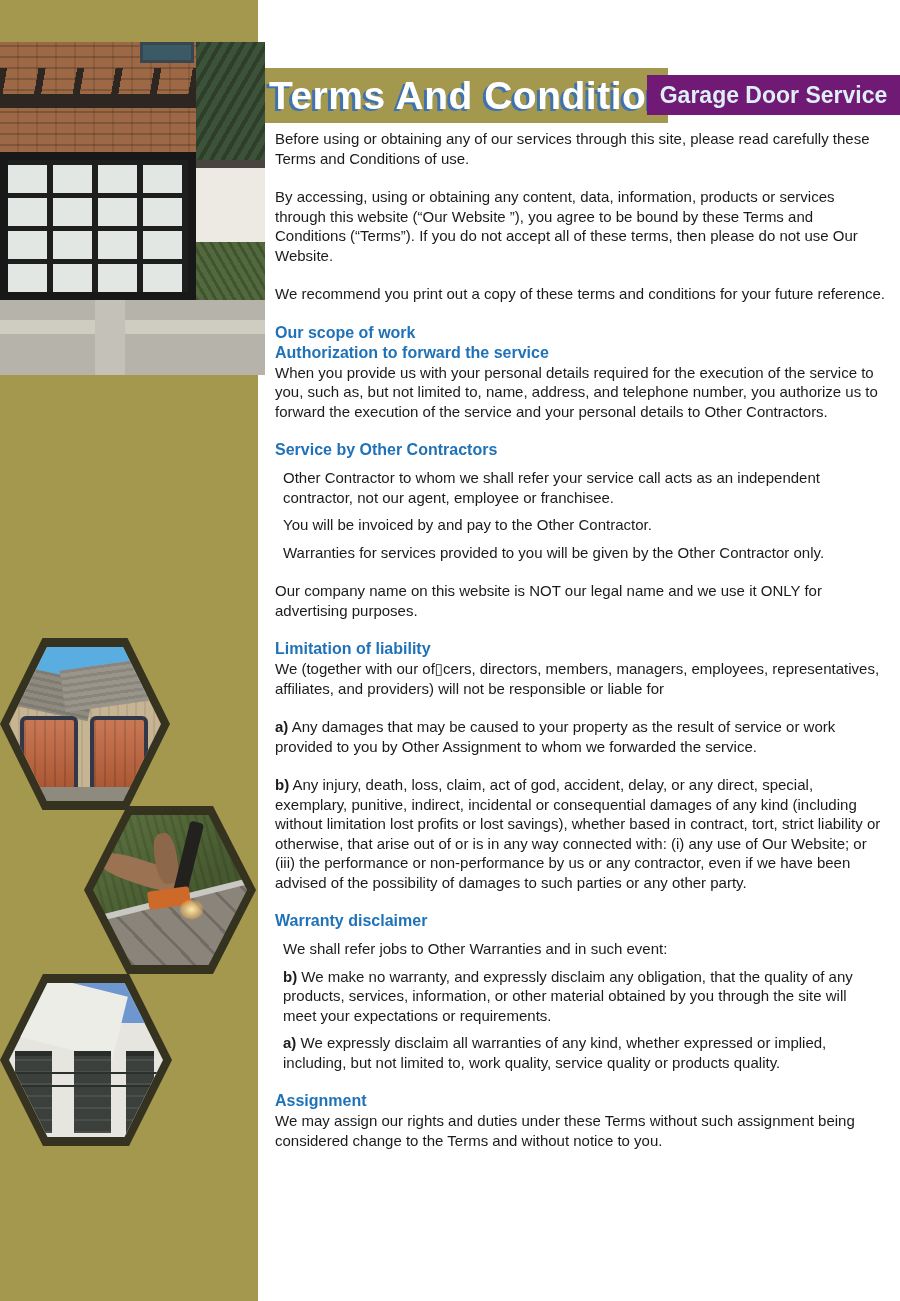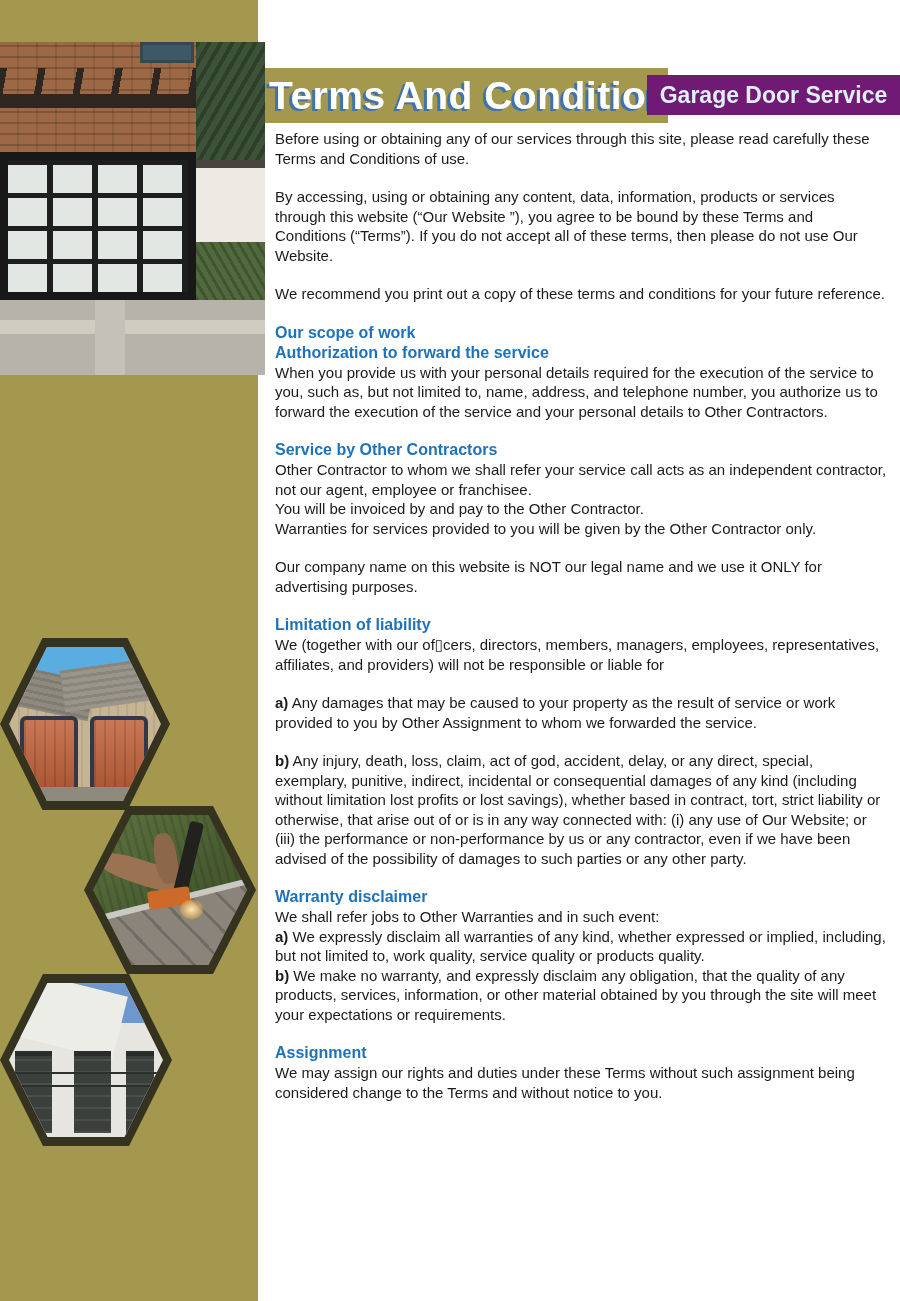--- a/index.html
+++ b/index.html
@@ -35,21 +35,21 @@
     display:flex;align-items:center;}
   .title-text{font-size:39px;font-weight:bold;color:#ffffff;letter-spacing:.5px;padding-left:4px;
     text-shadow:-3px 2px 0 #3f73ae;white-space:nowrap;}
   .badge{position:absolute;left:647px;top:75px;width:253px;height:40px;background:#701a75;
     display:flex;align-items:center;justify-content:center;}
   .badge-text{font-size:23px;font-weight:bold;color:#def0f6;white-space:nowrap;}
   
   .content{position:absolute;left:275px;top:129px;width:612px;font-size:15px;line-height:19.5px;color:#1b1b1b;}
   .content p{margin:0 0 19px 0;}
   .content .group{margin:0 0 19px 0;}
-  .content .group p{margin:0;}
+  .content .group p{margin:8px;}
   h3.sec{margin:0;font-size:16px;line-height:20px;font-weight:bold;color:#1f72b8;}
   .bold{font-weight:bold;}
   
   .hex{position:absolute;clip-path:polygon(25% 0%,75% 0%,100% 50%,75% 100%,25% 100%,0% 50%);background:#35331f;}
   .hex-in{position:absolute;left:9px;top:9px;right:9px;bottom:9px;overflow:hidden;
     clip-path:polygon(25% 0%,75% 0%,100% 50%,75% 100%,25% 100%,0% 50%);}
   .hex1{left:0px;top:638px;width:170px;height:172px;}
   .hex2{left:84px;top:806px;width:172px;height:168px;}
   .hex3{left:0px;top:974px;width:172px;height:172px;}
   
@@ -177,21 +177,21 @@
     <p>Our company name on this website is NOT our legal name and we use it ONLY for advertising purposes.</p>
 
     <h3 class="sec">Limitation of liability</h3>
     <p>We (together with our of▯cers, directors, members, managers, employees, representatives, affiliates, and providers) will not be responsible or liable for</p>
     <p><span class="bold">a)</span> <span>Any damages that may be caused to your property as the result of service or work provided to you by Other Assignment to whom we forwarded the service.</span></p>
     <p><span class="bold">b)</span> <span>Any injury, death, loss, claim, act of god, accident, delay, or any direct, special, exemplary, punitive, indirect, incidental or consequential damages of any kind (including without limitation lost profits or lost savings), whether based in contract, tort, strict liability or otherwise, that arise out of or is in any way connected with: (i) any use of Our Website; or (iii) the performance or non-performance by us or any contractor, even if we have been advised of the possibility of damages to such parties or any other party.</span></p>
 
     <h3 class="sec">Warranty disclaimer</h3>
     <div class="group">
       <p>We shall refer jobs to Other Warranties and in such event:</p>
+      <p><span class="bold">b)</span> <span>We make no warranty, and expressly disclaim any obligation, that the quality of any products, services, information, or other material obtained by you through the site will meet your expectations or requirements.</span></p>
       <p><span class="bold">a)</span> <span>We expressly disclaim all warranties of any kind, whether expressed or implied, including, but not limited to, work quality, service quality or products quality.</span></p>
-      <p><span class="bold">b)</span> <span>We make no warranty, and expressly disclaim any obligation, that the quality of any products, services, information, or other material obtained by you through the site will meet your expectations or requirements.</span></p>
     </div>
 
     <h3 class="sec">Assignment</h3>
     <p>We may assign our rights and duties under these Terms without such assignment being considered change to the Terms and without notice to you.</p>
   </div>
 
 </div>
 
 </body></html>

